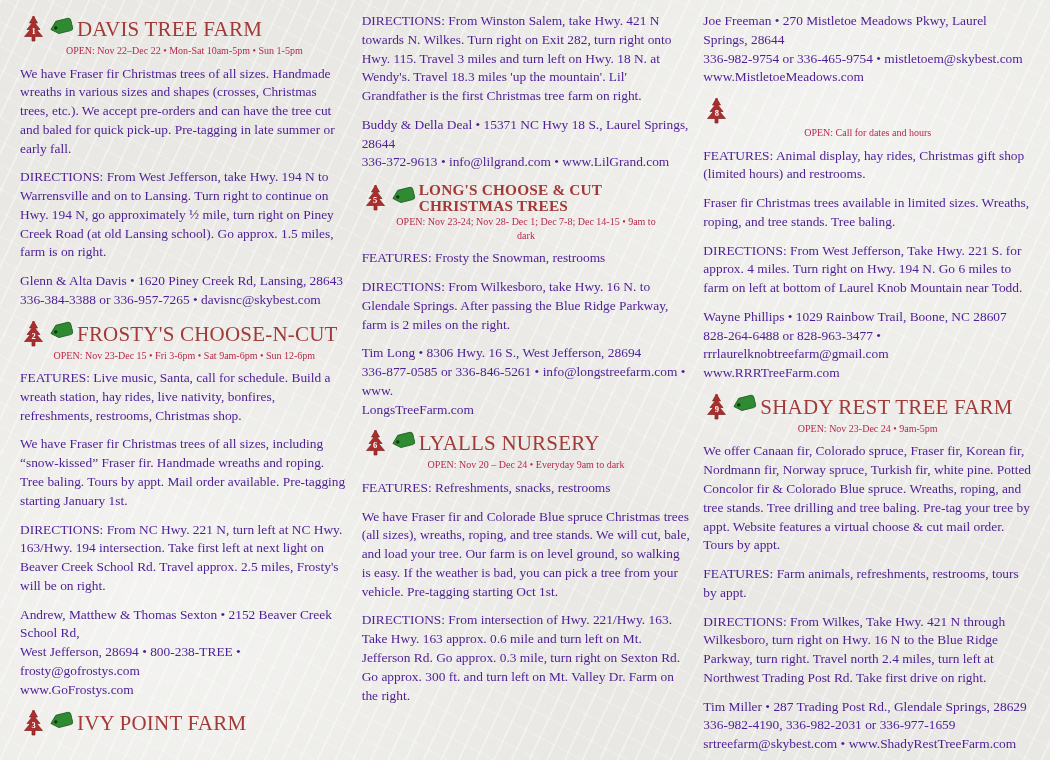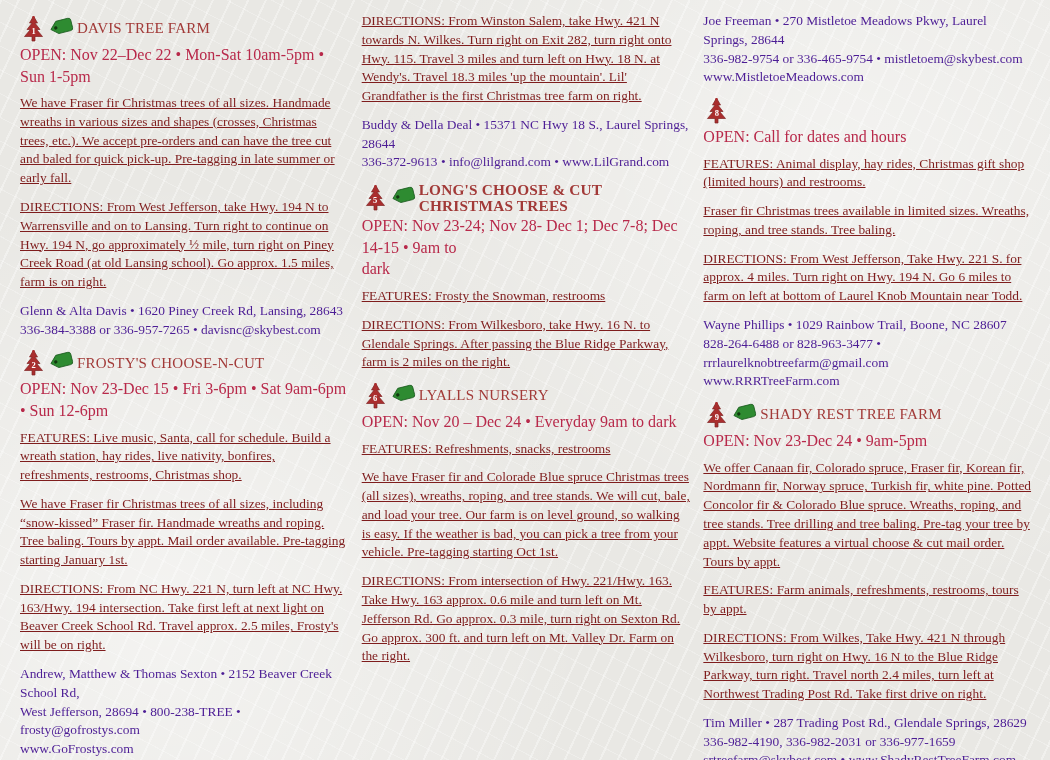--- a/index.html
+++ b/index.html
@@ -9,27 +9,27 @@
     background-color:#e9e8e4;
     background-image:
       repeating-linear-gradient(115deg, rgba(255,255,255,0.35) 0 2px, rgba(255,255,255,0) 2px 16px),
       repeating-linear-gradient(28deg, rgba(255,255,255,0.25) 0 1px, rgba(255,255,255,0) 1px 21px),
       radial-gradient(circle at 15% 80%, rgba(255,255,255,0.5), rgba(255,255,255,0) 40%),
       radial-gradient(circle at 80% 20%, rgba(255,255,255,0.45), rgba(255,255,255,0) 45%);
   }
   .page{display:flex;gap:13px;padding:12px 18px 0 20px;box-sizing:border-box;width:1050px;height:760px;}
   .col{flex:1 1 0;min-width:0;}
   p{margin:0 0 10px 0;}
-  .body{color:#7f1d1d;font-size:13.4px;line-height:1.4;text-decoration:underline;}
+  .body{color:#4c1d95;font-size:13.4px;line-height:1.4;}
   .contact{color:#4c1d95;font-size:13.4px;line-height:1.4;white-space:pre-line;}
   .listing-hdr{margin:3px 0 7px 0;}
   .hdr-row{display:flex;align-items:center;}
-  .farm-name{color:#a23a38;font-size:15px;letter-spacing:.2px;line-height:1.05;}
+  .farm-name{color:#a23a38;font-size:21px;letter-spacing:.2px;line-height:1.05;}
   .farm-name.small{font-size:15.3px;font-weight:bold;}
-  .open-line{color:#b8294a;font-size:16px;line-height:1.35;white-space:pre-line;margin-top:1px;}
+  .open-line{color:#b8294a;font-size:10px;line-height:1.35;white-space:pre-line;margin-top:1px;text-align:center;}
   .tree-ic{position:relative;width:27px;height:28px;flex:0 0 auto;margin-right:1px;}
   .tree-ic svg{display:block;width:27px;height:28px;}
   .tree-num{position:absolute;left:0;top:11px;width:27px;text-align:center;
     color:#fff;font-size:8.5px;font-weight:bold;font-family:"Liberation Serif",serif;}
   .tag-ic{display:inline-block;width:24px;height:17px;flex:0 0 auto;margin:0 4px 6px 1px;transform:rotate(-14deg);}
   .tag-ic svg{display:block;width:24px;height:17px;}
 </style>
 </head>
 <body>
 
@@ -129,20 +129,23 @@
               <circle cx="6.6" cy="8.6" r="1.7" fill="#12380f"></circle>
             </svg>
           </span>
           <span class="farm-name small">LONG'S CHOOSE &amp; CUT CHRISTMAS TREES</span>
         </div>
         <div class="open-line">OPEN: Nov 23-24; Nov 28- Dec 1; Dec 7-8; Dec 14-15 • 9am to
 dark</div>
       </div>
       <p class="body">FEATURES: Frosty the Snowman, restrooms</p>
       <p class="body">DIRECTIONS: From Wilkesboro, take Hwy. 16 N. to Glendale Springs. After passing the Blue Ridge Parkway, farm is 2 miles on the right.</p>
+      <p class="contact">Tim Long • 8306 Hwy. 16 S., West Jefferson, 28694
+336-877-0585 or 336-846-5261 • info@longstreefarm.com • www.
+LongsTreeFarm.com</p>
       <div class="listing-hdr">
         <div class="hdr-row">
           <span class="tree-ic">
             <svg viewBox="0 0 27 28">
               <g fill="#aa2e2e" stroke="#7e2222" stroke-width="0.7">
                 <path d="M13.5 1 L17.5 8 H14.9 L20 14.5 H16.6 L22.5 21.5 H15 V26 H12 V21.5 H4.5 L10.4 14.5 H7 L12.1 8 H9.5 Z"></path>
               </g>
               <circle cx="13.5" cy="2.2" r="1.3" fill="#aa2e2e"></circle>
             </svg>
             <span class="tree-num">6</span>

